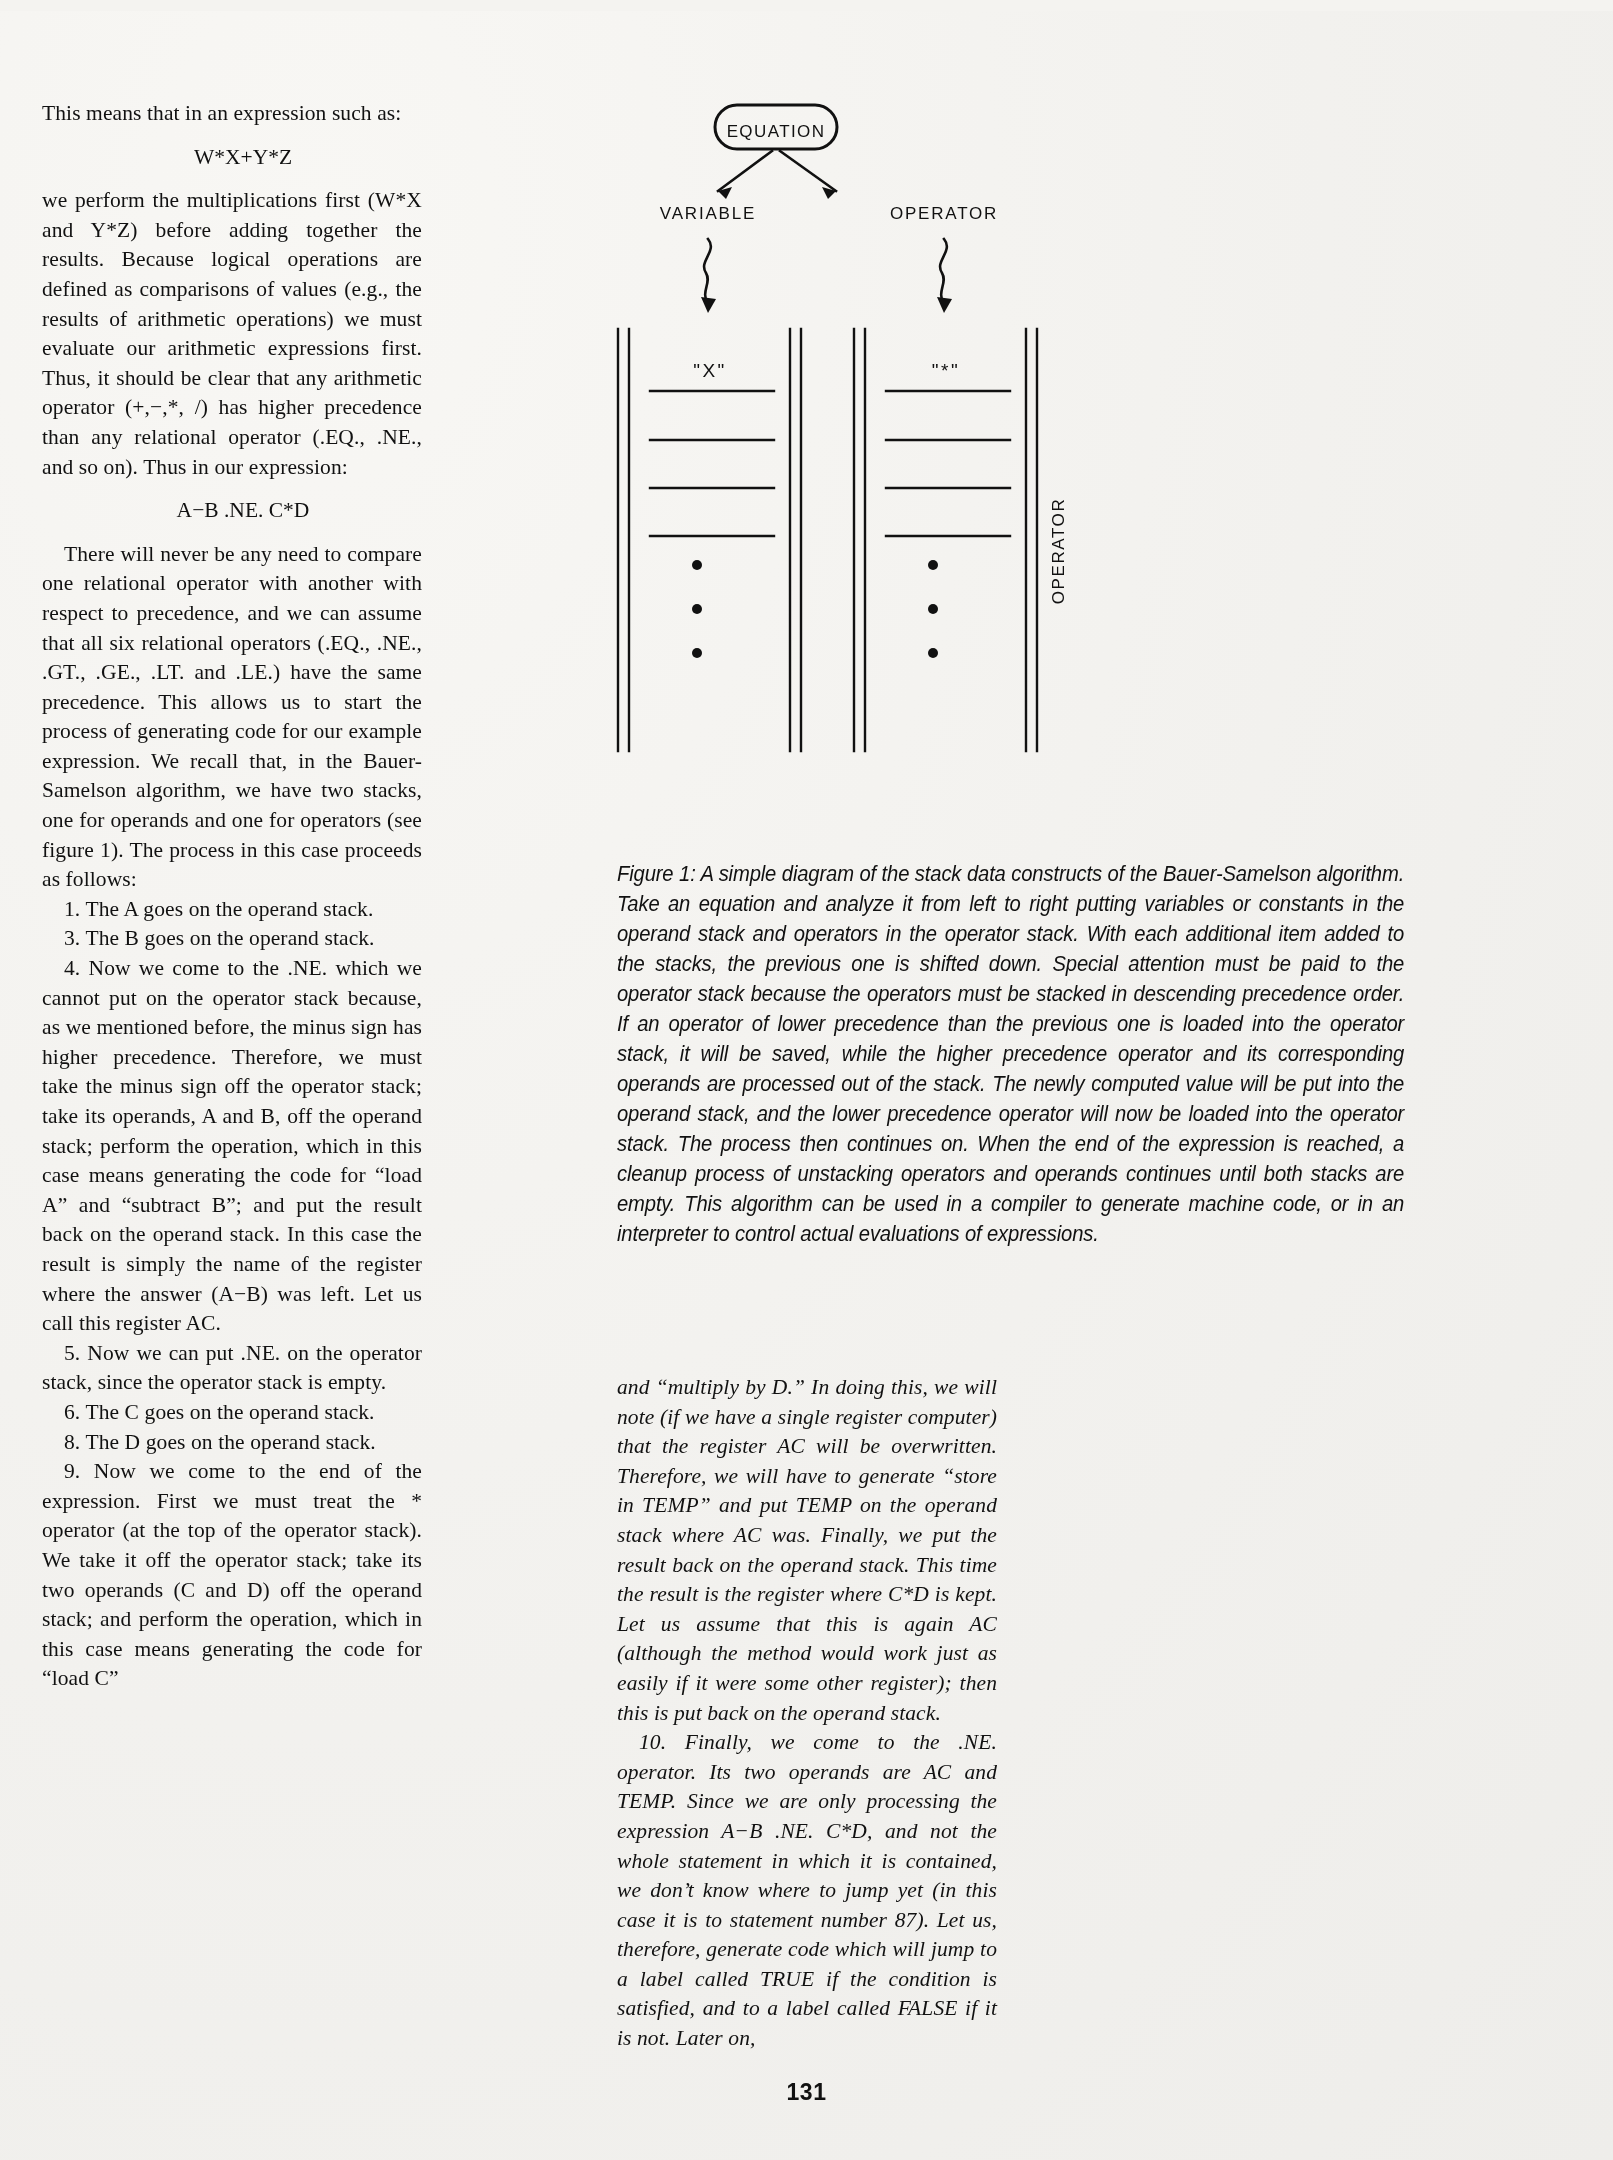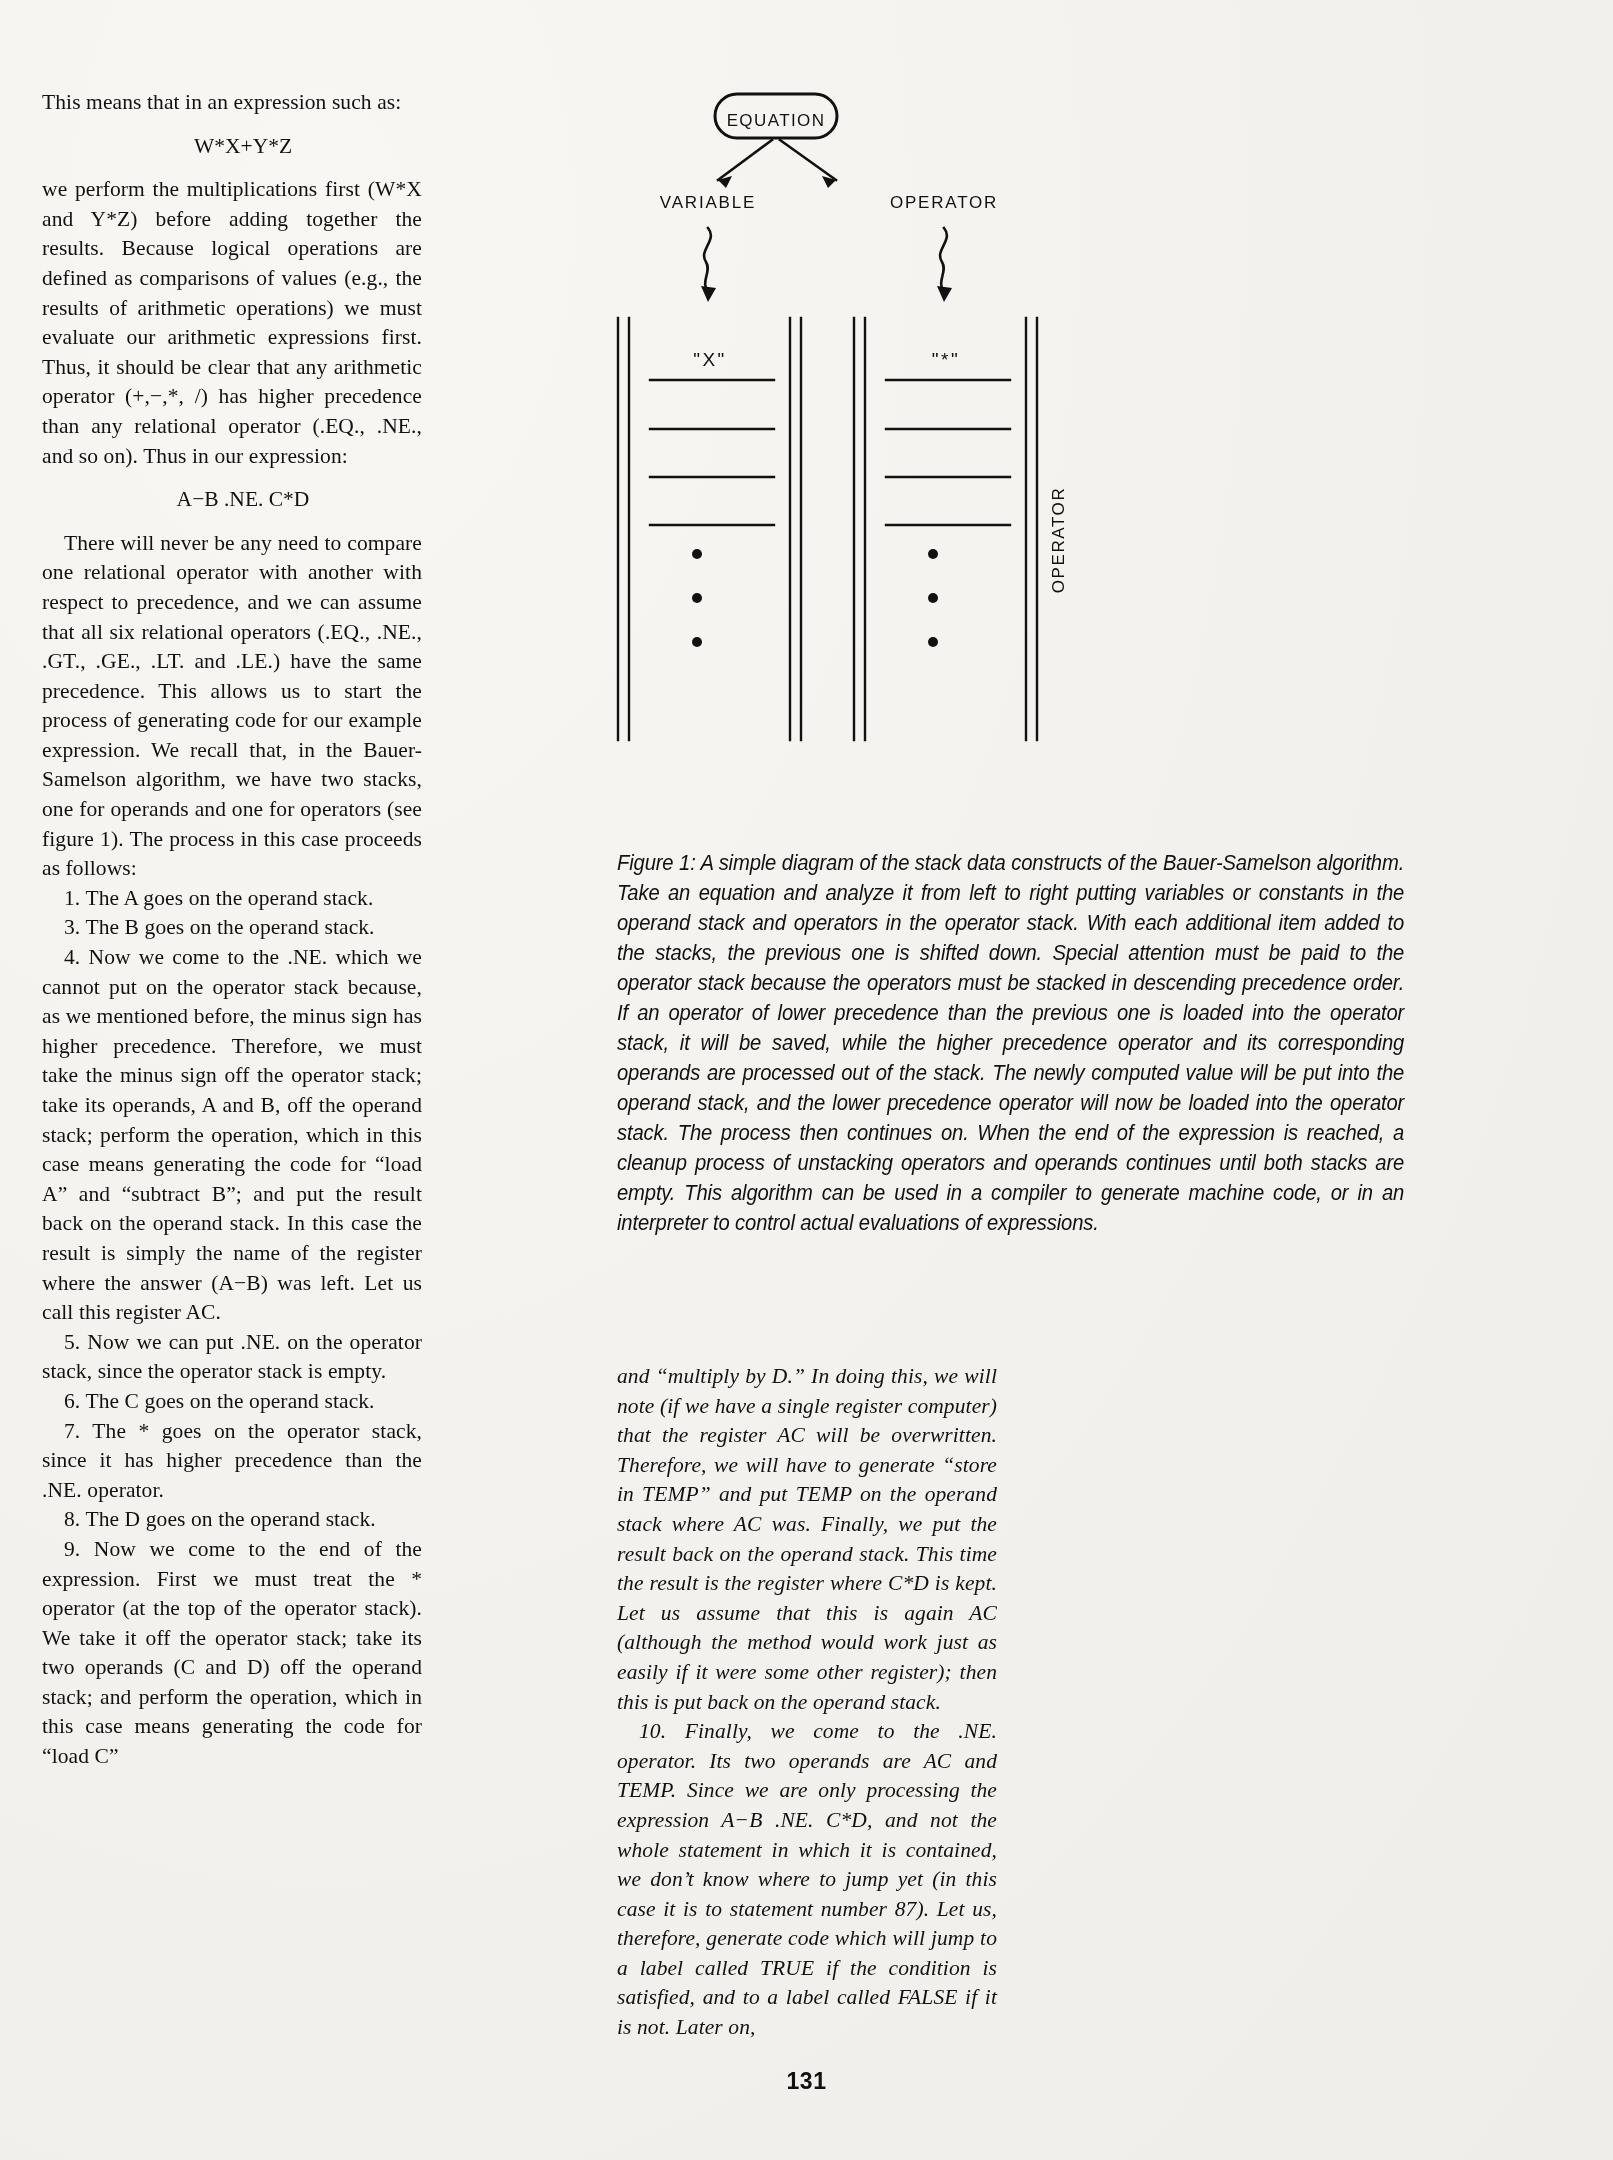--- a/index.html
+++ b/index.html
@@ -8,20 +8,21 @@
     background:#f4f3f0;
     font-family:"Liberation Serif", serif;
     color:#111;
     position:relative;
     overflow:hidden;
   }
   .page {
     position:absolute; inset:0;
     background:
       radial-gradient(ellipse at 20% 10%, #f8f7f4 0%, #f2f1ee 55%, #eeedea 100%);
+    margin-top: 11px;
   }
   
   .col-left {
     position:absolute;
     left:42px; top:88px; width:380px;
   }
   .col-right-bottom {
     position:absolute;
     left:617px; top:1362px; width:380px;font-style:italic;
   }
@@ -83,21 +84,20 @@
     <p class="first">This means that in an expression such as:</p>
     <div class="display">W*X+Y*Z</div>
     <p>we perform the multiplications first (W*X and Y*Z) before adding together the results. Because logical operations are defined as comparisons of values (e.g., the results of arithmetic operations) we must evaluate our arithmetic expressions first. Thus, it should be clear that any arithmetic operator  (+,−,*, /) has higher precedence than any relational operator (.EQ., .NE., and so on). Thus in our expression:</p>
     <div class="display">A−B .NE. C*D</div>
     <p class="indent">There will never be any need to compare one relational operator with another with respect to precedence, and we can assume that all six relational operators (.EQ., .NE., .GT., .GE., .LT. and .LE.) have the same precedence. This allows us to start the process of generating code for our example expression. We recall that, in the Bauer-Samelson algorithm, we have two stacks, one for operands and one for operators (see figure 1). The process in this case proceeds as follows:</p>
     <p class="indent">1. The A goes on the operand stack.</p>
     <p class="indent">3. The B goes on the operand stack.</p>
     <p class="indent">4. Now we come to the .NE. which we cannot put on the operator stack because, as we mentioned before, the minus sign has higher precedence. Therefore, we must take the minus sign off the operator stack; take its operands, A and B, off the operand stack; perform the operation, which in this case means generating the code for “load A” and “subtract B”; and put the result back on the operand stack. In this case the result is simply the name of the register where the answer (A−B) was left. Let us call this register AC.</p>
     <p class="indent">5. Now we can put .NE. on the operator stack, since the operator stack is empty.</p>
     <p class="indent">6. The C goes on the operand stack.</p>
-    <p class="indent">7. The * goes on the operator stack, since it has higher precedence than the .NE. operator.</p>
     <p class="indent">8. The D goes on the operand stack.</p>
     <p class="indent">9. Now we come to the end of the expression. First we must treat the * operator (at the top of the operator stack). We take it off the operator stack; take its two operands (C and D) off the operand stack; and perform the operation, which in this case means generating the code for “load C”</p>
   </div>
 
   <div class="figure-wrap">
     <svg width="820" height="770" viewBox="0 0 820 770" xmlns="http://www.w3.org/2000/svg">
       <g stroke="#111" fill="none" stroke-linecap="square">
 
         <g>
           <rect x="115" y="14" width="122" height="44" rx="22" ry="22" stroke-width="3"></rect>

